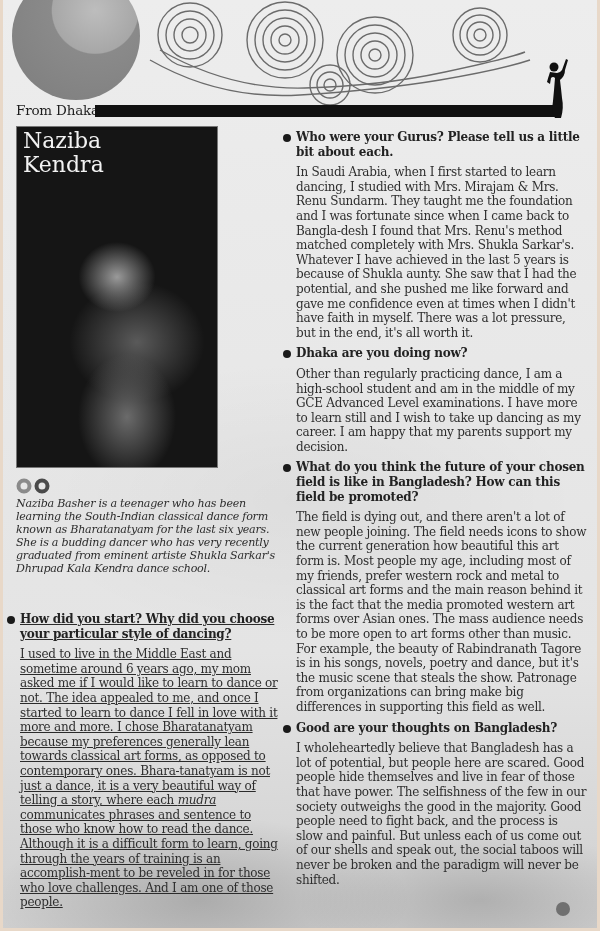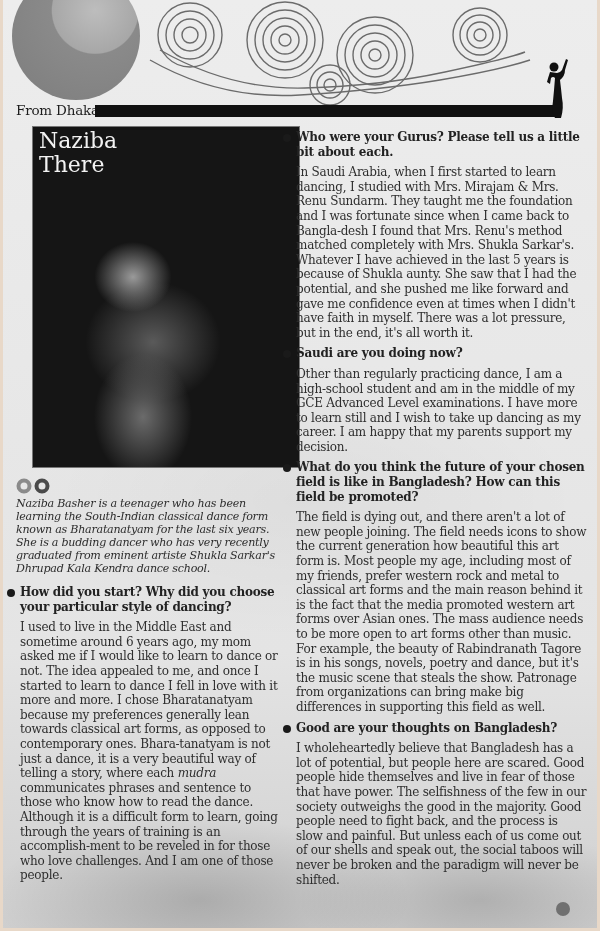--- a/index.html
+++ b/index.html
@@ -15,34 +15,34 @@
   }
   .page-border { position:absolute; inset:0; border:3px solid #e8d8c8; border-top:none; box-sizing:border-box; pointer-events:none; }
   .header-art { position:absolute; left:0; top:0; width:600px; height:110px; }
   .moon { position:absolute; left:12px; top:-28px; width:128px; height:128px; border-radius:50%;
     background: radial-gradient(circle at 65% 30%, #bdbdbd 0, #a7a7a7 35%, #8a8a8a 36%, #7d7d7d 100%); }
   .swirls { position:absolute; left:0; top:0; }
   .section-label { position:absolute; left:16px; top:102px; font-size:13.5px; color:#1e1e1e;
     font-family:"DejaVu Serif",serif; letter-spacing:-0.2px; }
   .section-bar { position:absolute; left:95px; top:105px; width:460px; height:12px; background:#111; }
   .dancer { position:absolute; left:540px; top:56px; }
-  .photo { position:absolute; left:32px; top:126px; width:268px; height:342px;
+  .photo { position:absolute; left:16px; top:126px; width:202px; height:342px;
     background:
       radial-gradient(ellipse 70px 90px at 110px 290px, #6b6b6b, transparent 70%),
       radial-gradient(ellipse 55px 50px at 100px 150px, #9a9a9a, transparent 70%),
       radial-gradient(ellipse 90px 80px at 120px 215px, #5a5a5a, transparent 75%),
       #151515;
     border:1px solid #777; box-sizing:border-box; overflow:hidden; }
   .photo-name { position:absolute; left:6px; top:2px; color:#f2f2f2; font-size:22px; line-height:24px;
     font-family:"DejaVu Serif",serif; }
   .quote-icon { position:absolute; left:16px; top:478px; }
   .intro { position:absolute; left:16px; top:497px; width:260px; font-size:11.1px; line-height:13px;
     font-style:italic; color:#2c2c2c; font-family:"DejaVu Serif",serif; letter-spacing:-0.25px; }
   .col { position:absolute; font-size:12px; line-height:14.6px; letter-spacing:-0.25px; }
-  .col-left { left:6px; top:585px; width:272px; }
+  .col-left { left:6px; top:612px; width:272px;text-decoration:underline; }
   .col-right { left:282px; top:130px; width:305px; }
   .qa { margin-bottom:6px; }
   .q { position:relative; padding-left:14px; font-weight:bold; color:#222; margin-bottom:6px; }
   .q .bullet { position:absolute; left:1px; top:4px; width:8px; height:8px; border-radius:50%; background:#1a1a1a; }
   .a { padding-left:14px; color:#2e2e2e; margin-bottom:6px; }
   .a em { font-style:italic;text-align:center; }
   .page-dot { position:absolute; left:556px; top:902px; width:14px; height:14px; border-radius:50%; background:#707070; }
 </style>
 </head>
 <body>
@@ -84,21 +84,21 @@
     <g fill="#111">
       <circle cx="14" cy="11" r="4.5"></circle>
       <path d="M10 16 Q8 22 7 26 L10 28 L11 22 Q13 20 15 22 Q14 35 13 45 Q11 56 15 62 L21 62 Q24 52 22 42 Q21 32 20 24 Q25 20 25 14 L28 4 L26 3 L22 14 Q20 17 17 17 Z"></path>
     </g>
   </svg>
 </div>
 
 <div class="photo">
   <div class="photo-name">
     <div>Naziba</div>
-    <div>There</div>
+    <div>Kendra</div>
   </div>
 </div>
 
 <svg class="quote-icon" width="38" height="16">
   <circle cx="8" cy="8" r="5.5" fill="none" stroke="#8a8a8a" stroke-width="4"></circle>
   <circle cx="26" cy="8" r="5.5" fill="none" stroke="#4a4a4a" stroke-width="4"></circle>
 </svg>
 
 <div class="intro">Naziba Basher is a teenager who has been learning the South-Indian classical dance form known as Bharatanatyam for the last six years. She is a budding dancer who has very recently graduated from eminent artiste Shukla Sarkar's Dhrupad Kala Kendra dance school.</div>
 
@@ -116,21 +116,21 @@
   <div class="qa">
     <div class="q">
       <span class="bullet"></span>
       <span>Who were your Gurus? Please tell us a little bit about each.</span>
     </div>
     <div class="a">In Saudi Arabia, when I first started to learn dancing, I studied with Mrs. Mirajam &amp; Mrs. Renu Sundarm. They taught me the foundation and I was fortunate since when I came back to Bangla-desh I found that Mrs. Renu's method matched completely with Mrs. Shukla Sarkar's. Whatever I have achieved in the last 5 years is because of Shukla aunty. She saw that I had the potential, and she pushed me like forward and gave me confidence even at times when I didn't have faith in myself. There was a lot pressure, but in the end, it's all worth it.</div>
   </div>
   <div class="qa">
     <div class="q">
       <span class="bullet"></span>
-      <span>Saudi are you doing now?</span>
+      <span>Dhaka are you doing now?</span>
     </div>
     <div class="a">Other than regularly practicing dance, I am a high-school student and am in the middle of my GCE Advanced Level examinations. I have more to learn still and I wish to take up dancing as my career. I am happy that my parents support my decision.</div>
   </div>
   <div class="qa">
     <div class="q">
       <span class="bullet"></span>
       <span>What do you think the future of your chosen field is like in Bangladesh? How can this field be promoted?</span>
     </div>
     <div class="a">The field is dying out, and there aren't a lot of new people joining. The field needs icons to show the current generation how beautiful this art form is. Most people my age, including most of my friends, prefer western rock and metal to classical art forms and the main reason behind it is the fact that the media promoted western art forms over Asian ones. The mass audience needs to be more open to art forms other than music. For example, the beauty of Rabindranath Tagore is in his songs, novels, poetry and dance, but it's the music scene that steals the show. Patronage from organizations can bring make big differences in supporting this field as well.</div>
   </div>

